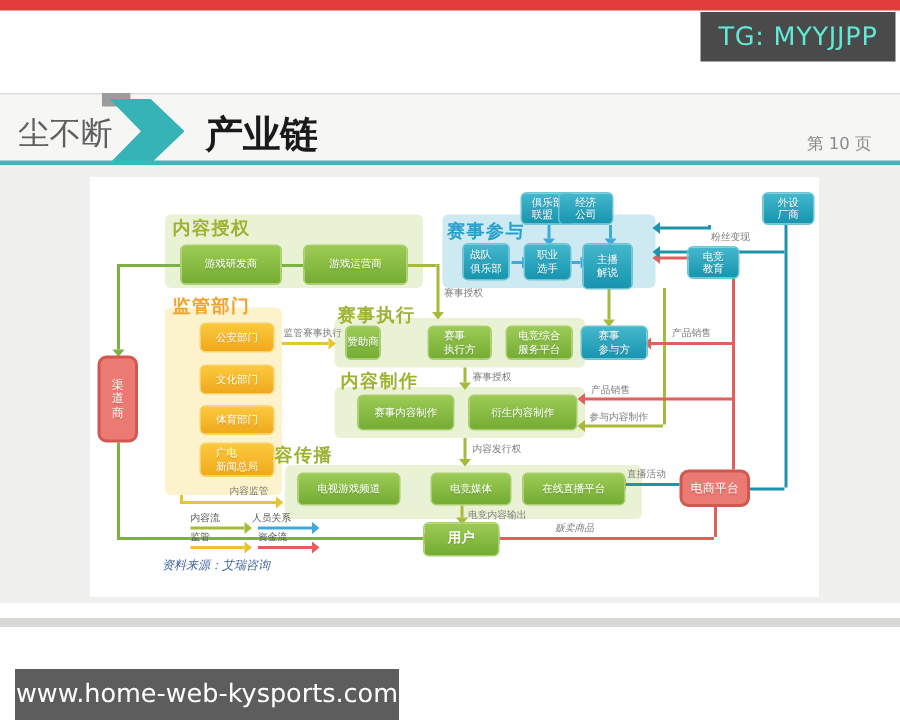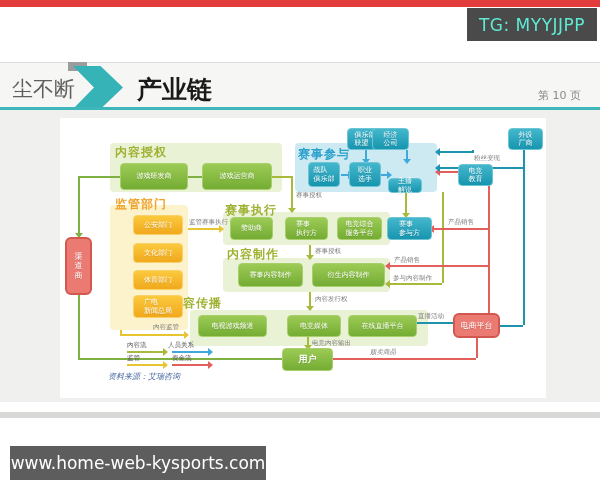--- a/index.html
+++ b/index.html
@@ -149,23 +149,23 @@
       <div class="node n-t" style="left: 312px; top: 10px; width: 37px; height: 22px;">经济
 公司</div>
       <div class="node n-t" style="left: 398px; top: 10px; width: 35px; height: 22px; margin-top: 36px;">电竞
 教育</div>
       <div class="node n-t" style="left: 448px; top: 10px; width: 35px; height: 22px;">外设
 厂商</div>
       <div class="node n-t" style="left: 248px; top: 44px; width: 32px; height: 25px;">战队
 俱乐部</div>
       <div class="node n-t" style="left: 289px; top: 44px; width: 32px; height: 25px;">职业
 选手</div>
-      <div class="node n-t" style="left: 328px; top: 44px; width: 34px; height: 15px; margin-top: 16px;">主播
+      <div class="node n-t" style="left: 328px; top: 44px; width: 34px; height: 31px;">主播
 解说</div>
-      <div class="node n-g" style="left: 170px; top: 99px; width: 43px; height: 23px;">赞助商</div>
+      <div class="node n-g" style="left: 170px; top: 99px; width: 24px; height: 23px;">赞助商</div>
       <div class="node n-g" style="left: 225px; top: 99px; width: 43px; height: 23px;">赛事
 执行方</div>
       <div class="node n-g" style="left: 277px; top: 99px; width: 45px; height: 23px;">电竞综合
 服务平台</div>
       <div class="node n-t" style="left: 327px; top: 99px; width: 45px; height: 23px;">赛事
 参与方</div>
       <div class="node n-g" style="left: 178px; top: 145px; width: 65px; height: 24px;">赛事内容制作</div>
       <div class="node n-g" style="left: 252px; top: 145px; width: 73px; height: 24px;">衍生内容制作</div>
       <div class="node n-g" style="left: 138px; top: 197px; width: 69px; height: 22px;">电视游戏频道</div>
       <div class="node n-g" style="left: 227px; top: 197px; width: 54px; height: 22px;">电竞媒体</div>

